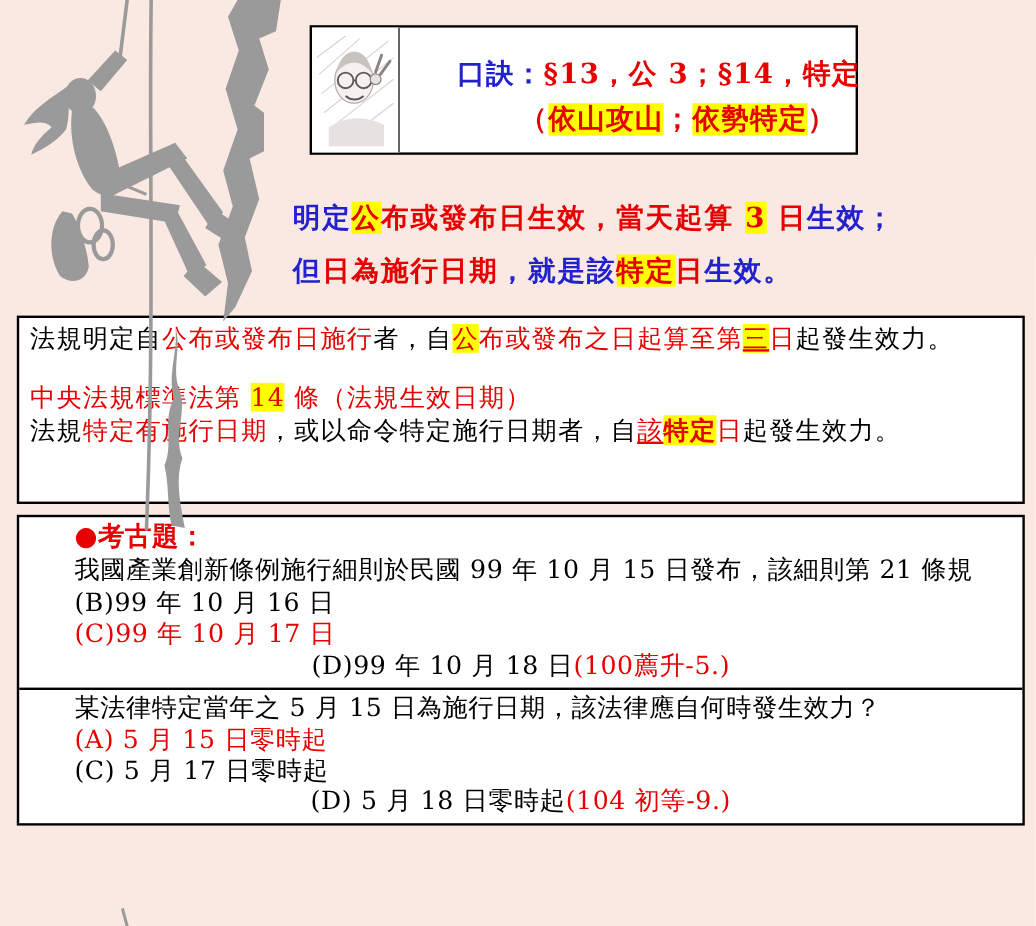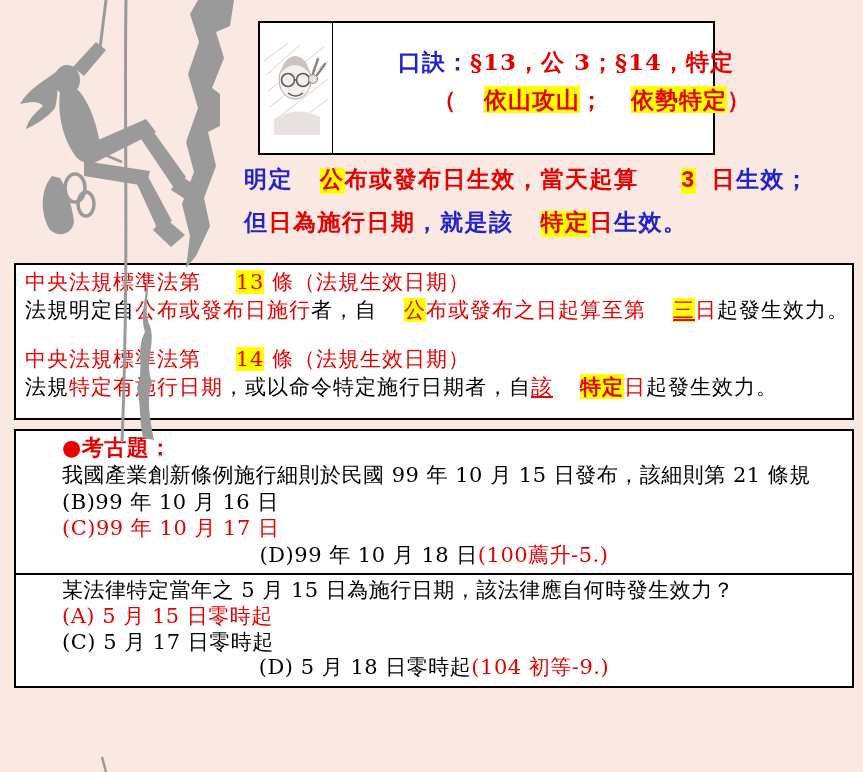--- a/index.html
+++ b/index.html
@@ -6,33 +6,33 @@
     --red:#e60000; --blue:#2222cc; --hl:#ffff00; --ink:#000000; --art:#9a9a9a; --bg:#fae8e2;
   }
   *{box-sizing:border-box;}
   body{margin:0;}
   .page{
     position:relative; width:863px; height:772px; background:var(--bg);
     font-family:"DejaVu Serif","Liberation Serif",serif; overflow:hidden;
   }
   
   .red{color:var(--red);} .blue{color:var(--blue);} .black{color:var(--ink);}
-  .hl{background:var(--hl);margin-left:27px;} .b{font-weight:bold;} .u{text-decoration:underline;}
+  .hl{background:var(--hl);} .b{font-weight:bold;} .u{text-decoration:underline;}
 
   .climber{position:absolute; left:0; top:0; z-index:2; pointer-events:none;}
 
   .header-box{
-    position:absolute; left:258px; top:21px; width:457px; height:134px;
-    background:#fff; border:2px solid #000; display:flex; z-index:1;text-align:center;
+    position:absolute; left:258px; top:21px; width:457px; height:108px;
+    background:#fff; border:2px solid #000; display:flex; z-index:1;
   }
   .portrait-cell{width:85px; border-right:1px solid #000; display:flex; align-items:center; justify-content:center; background:#fff;}
   .mnemonic-cell{flex:1; padding:20px 0 0 48px; font-size:23px; line-height:38px; letter-spacing:1px; white-space:nowrap;}
   .mnemonic-line2{padding-left:52px;}
 
-  .intro{position:absolute; left:244px; top:160px; font-size:23px; line-height:43px; letter-spacing:1.5px; white-space:nowrap; z-index:3;font-family:Liberation Mono, monospace;}
+  .intro{position:absolute; left:244px; top:160px; font-size:23px; line-height:43px; letter-spacing:1.5px; white-space:nowrap; z-index:3;}
 
   .law-box{
     position:absolute; left:14px; top:263px; width:840px; height:157px;
     background:#fff; border:2px solid #000; padding:3px 9px; font-size:21px;
     line-height:28px; z-index:1; letter-spacing:1px; white-space:nowrap;
   }
   .law-box .line{position:relative; z-index:3;}
   .law-spacer{height:21px;}
 
   .exam-box{
@@ -125,21 +125,20 @@
       <div class="line mnemonic-line2"><span class="red b">（</span><span class="red b hl">依山攻山</span><span class="red b">；</span><span class="red b hl">依勢特定</span><span class="red b">）</span></div>
     </div>
   </div>
 
   <div class="intro">
     <div class="line"><span class="blue b">明定</span><span class="red b hl">公</span><span class="red b">布或發布日生效，當天起算 </span><span class="red b hl">3</span><span class="red b"> 日</span><span class="blue b">生效；</span></div>
     <div class="line"><span class="blue b">但</span><span class="red b">日為施行日期</span><span class="blue b">，就是該</span><span class="red b hl">特定</span><span class="red b">日</span><span class="blue b">生效。</span></div>
   </div>
 
   <div class="law-box">
-    <div class="line"><span class="red">中央法規標準法第 </span><span class="red hl">13</span><span class="red"> 條（法規生效日期）</span></div>
     <div class="line"><span class="black">法規明定自</span><span class="red">公布或發布日施行</span><span class="black">者，自</span><span class="red hl">公</span><span class="red">布或發布之日起算至第</span><span class="red hl u">三</span><span class="red">日</span><span class="black">起發生效力。</span></div>
     <div class="law-spacer"></div>
     <div class="line"><span class="red">中央法規標準法第 </span><span class="red hl">14</span><span class="red"> 條（法規生效日期）</span></div>
     <div class="line"><span class="black">法規</span><span class="red">特定有施行日期</span><span class="black">，或以命令特定施行日期者，自</span><span class="red u">該</span><span class="red hl b">特定</span><span class="red">日</span><span class="black">起發生效力。</span></div>
   </div>
 
   <div class="exam-box">
     <div class="exam-q1">
       <div class="line exam-header"><span class="red b">●考古題：</span></div>
       <div class="line"><span class="black">我國產業創新條例施行細則於民國 99 年 10 月 15 日發布，該細則第 21 條規</span></div>

